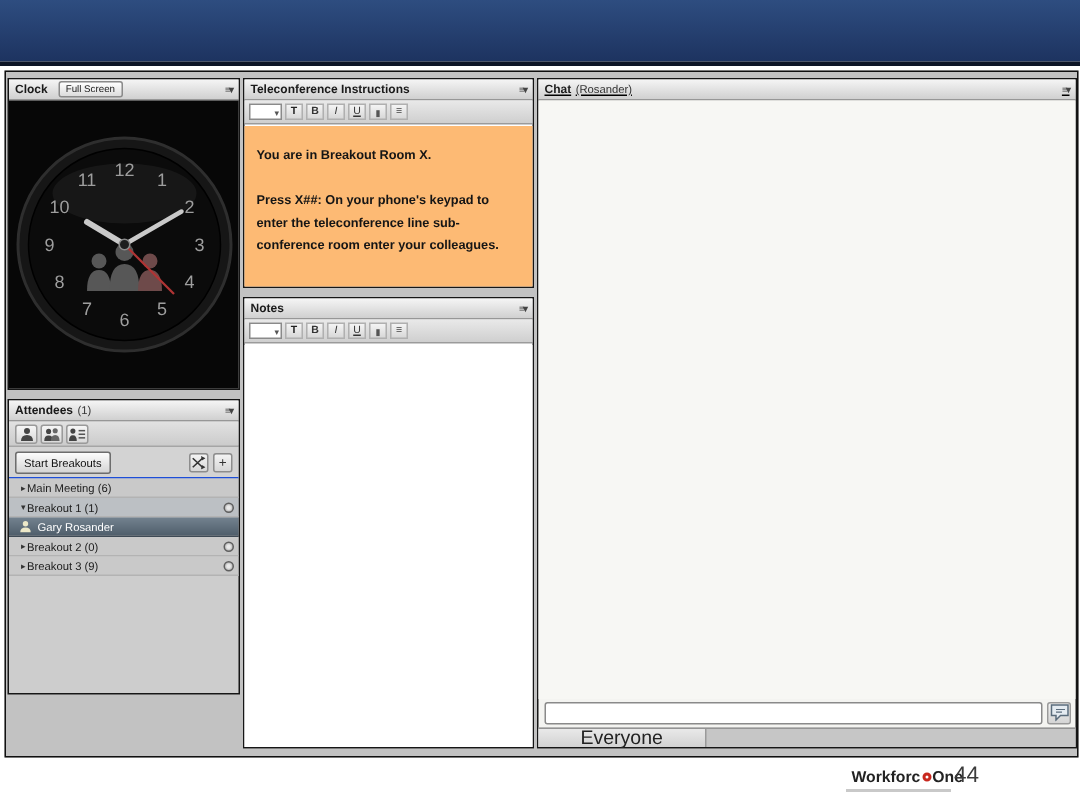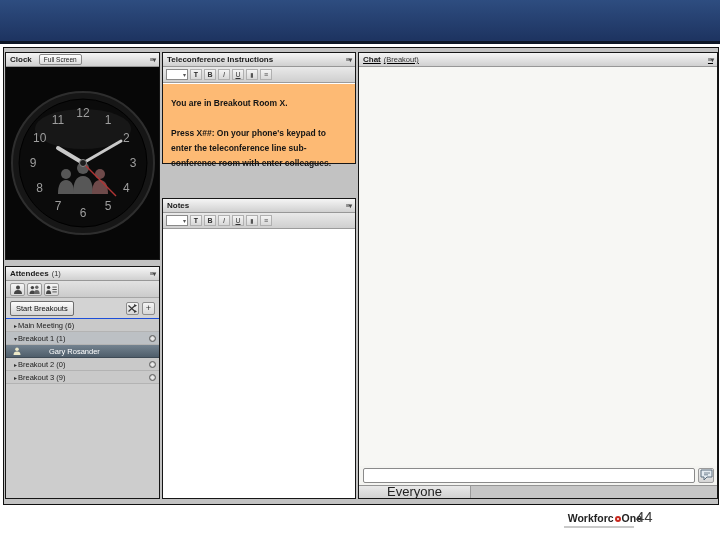--- a/index.html
+++ b/index.html
@@ -41,21 +41,21 @@
   }
 
   
   #clock-pod { left:1px; top:4px; width:155px; height:208px; }
   .clock-body {
     position:absolute; left:0; right:0; top:14px; bottom:0;
     background:#070707; display:flex; align-items:center; justify-content:center;
   }
 
   
-  #attendees-pod { left:1px; top:218px; width:155px; height:233px;text-align:right; }
+  #attendees-pod { left:1px; top:218px; width:155px; height:197px;text-align:right; }
   .att-toolbar {
     height:17px; background:linear-gradient(#e2e2e2,#cbcbcb);
     border-bottom:1px solid #a5a5a5;
     display:flex; align-items:center; gap:2px; padding:0 4px;
   }
   .tool-btn {
     width:15px; height:13px; border:1px solid #9a9a9a; border-radius:2px;
     background:linear-gradient(#f6f6f6,#d9d9d9);
     display:inline-flex; align-items:center; justify-content:center;
   }
@@ -78,34 +78,34 @@
   .push-left { margin-left:auto; }
   .att-list { }
   .att-row {
     height:13px; display:flex; align-items:center; padding:0 3px;
     font-size:7.5px; color:#1c1c1c; background:#c9c9c9;
     border-bottom:1px solid #b3b3b3;
   }
   .att-row.shaded { background:#bcc0c4; }
   .att-row.selected {
     background:linear-gradient(#73828f,#4f5e6b);
-    color:#ffffff; border-bottom-color:#3e4a55;gap:24px;
+    color:#ffffff; border-bottom-color:#3e4a55;
   }
   .att-row .tri { width:8px; font-size:6px; color:#333; }
   .att-row.attendee { padding-left:7px; }
   .att-row .person { margin-right:3px; }
   .att-label { margin-left:1px; white-space:nowrap; }
   .gear {
     margin-left:auto; width:7px; height:7px; border:1px solid #5f5f5f;
     border-radius:50%;
     background:radial-gradient(#e9e9e9 30%, #9a9a9a);
   }
 
   
-  #tele-pod  { left:158px; top:4px;   width:194px; height:112px; background:#ffffff; }
+  #tele-pod  { left:158px; top:4px;   width:194px; height:140px; background:#ffffff; }
   #notes-pod { left:158px; top:150px; width:194px; height:301px; background:#ffffff; }
   .text-toolbar {
     height:16px; background:linear-gradient(#e9e9e9,#cfcfcf);
     border-bottom:1px solid #9b9b9b;
     display:flex; align-items:center; gap:2px; padding:0 3px;
   }
   .fmt-dd {
     width:22px; height:11px; background:#fff; border:1px solid #8a8a8a;
     display:inline-flex; align-items:center; justify-content:flex-end;
     font-size:6px; color:#555; padding-right:1px;
@@ -303,21 +303,21 @@
         <span class="fmt-btn tcolor">T</span>
         <span class="fmt-btn bold">B</span>
         <span class="fmt-btn italic">I</span>
         <span class="fmt-btn underline">U</span>
         <span class="fmt-btn block">▮</span>
         <span class="fmt-btn list">≡</span>
       </div>
     <div class="text-area">
       <p>You are in Breakout Room X.</p>
       <p class="gap"></p>
-      <p>Press X##: On your phone's keypad to enter the teleconference line sub-conference room with enter colleagues.</p>
+      <p>Press X##: On your phone's keypad to enter the teleconference line sub-conference room enter your colleagues.</p>
     </div>
   </div>
 
   <div class="pod" id="notes-pod">
     <div class="pod-title">
       <span>Notes</span>
       <span class="pod-menu">≡▾</span>
     </div>
     <div class="text-toolbar">
         <span class="fmt-dd">
@@ -329,21 +329,21 @@
         <span class="fmt-btn underline">U</span>
         <span class="fmt-btn block">▮</span>
         <span class="fmt-btn list">≡</span>
       </div>
     <div class="notes-body"></div>
   </div>
 
   <div class="pod" id="chat-pod">
     <div class="pod-title">
       <span>Chat</span>
-      <span class="pod-scope">(Breakout)</span>
+      <span class="pod-scope">(Rosander)</span>
       <span class="pod-menu">≡▾</span>
     </div>
     <div class="chat-body"></div>
     <div class="chat-input-row">
       <input class="chat-input" type="text" value="" style="">
       <span class="send-btn">
         <svg width="13" height="12" viewBox="0 0 13 12">
           <path d="M1 1 h11 v7 h-5 l-3 3 v-3 h-3 z" fill="#e4ebf1" stroke="#5a6c7c" stroke-width="1"></path>
           <path d="M4 4 h6 M4 5.8 h4" stroke="#5a6c7c" stroke-width="0.8"></path>
         </svg>

